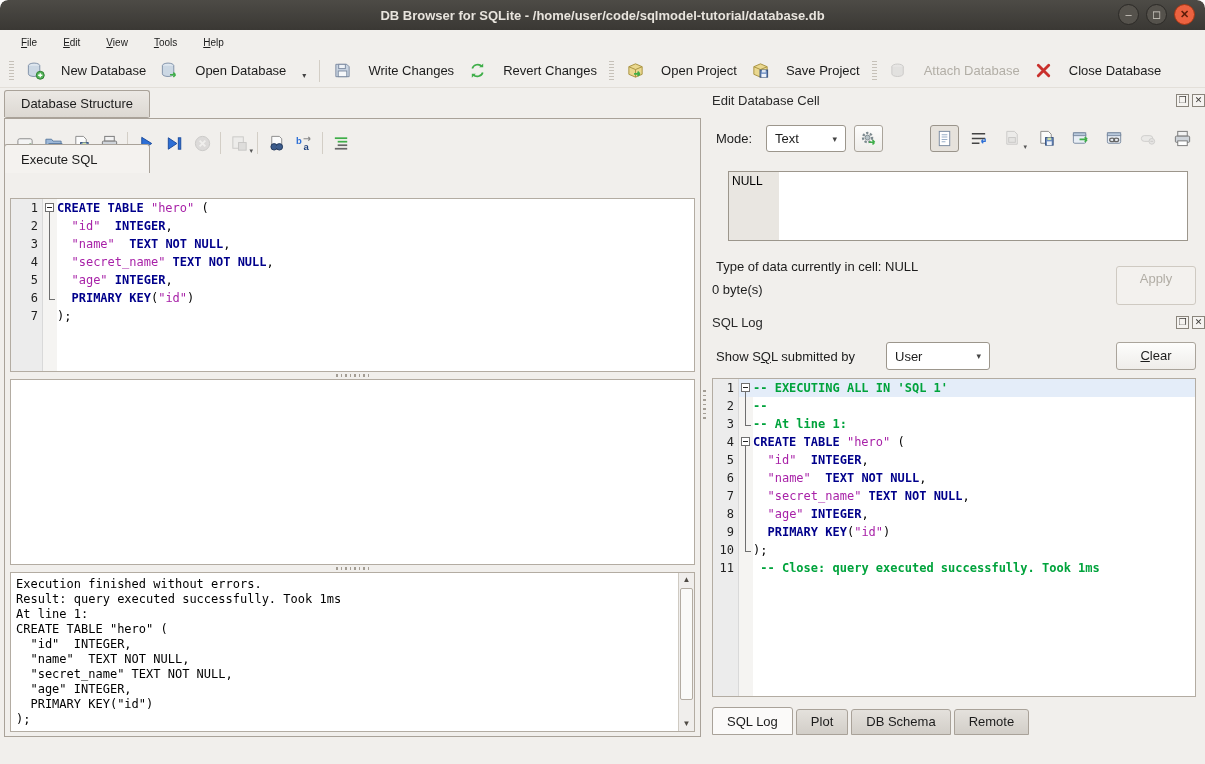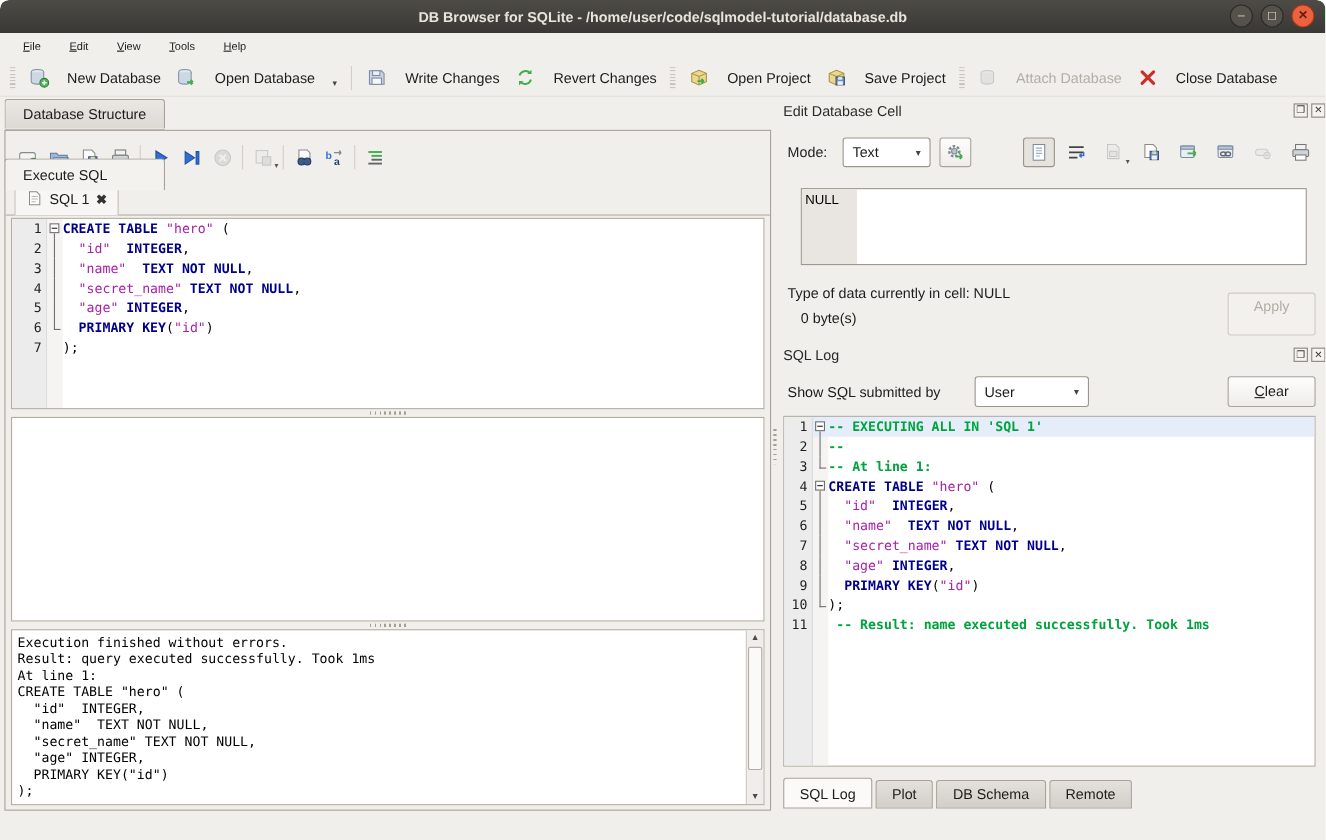--- a/index.html
+++ b/index.html
@@ -378,32 +378,20 @@
             <svg viewBox="0 0 20 20">
               <rect x="3" y="3.5" width="13" height="1.8" fill="#3fae49"></rect>
               <rect x="6" y="7.2" width="10" height="1.8" fill="#3fae49"></rect>
               <rect x="6" y="10.9" width="10" height="1.8" fill="#666"></rect>
               <rect x="3" y="14.6" width="13" height="1.8" fill="#666"></rect>
             </svg>
           </span>
         </div>
     </div>
 
-    <div class="sql-tabbar">
-      <div class="sql-tab">
-        <span class="icon">
-            <svg viewBox="0 0 16 16">
-              <path d="M3 1.5h7l3 3V14H3z" fill="#fbfbfb" stroke="#8a8a8a"></path>
-              <path d="M5 6h6M5 8.5h6M5 11h4" stroke="#b8b8b8" stroke-width="1"></path>
-            </svg>
-          </span>
-        <span>SQL 1</span>
-        <span class="tab-close">✖</span>
-      </div>
-    </div>
 
     <div class="editor editor-left" id="sql-editor" style="position:absolute; left:5px; top:79px; width:685px; height:174px;">
       <div class="gutter-col"></div>
       <div class="fold-col"></div>
     <div class="ed-line"><span class="ln">1</span><span class="fold open"><span class="fold-box"></span></span><span class="code"><span class="tk-kw">CREATE TABLE </span><span class="tk-str">"hero"</span><span class="tk-pl"> (</span></span></div>
         <div class="ed-line"><span class="ln">2</span><span class="fold line"></span><span class="code"><span class="tk-pl">  </span><span class="tk-str">"id"</span><span class="tk-pl">  </span><span class="tk-kw">INTEGER</span><span class="tk-pl">,</span></span></div>
         <div class="ed-line"><span class="ln">3</span><span class="fold line"></span><span class="code"><span class="tk-pl">  </span><span class="tk-str">"name"</span><span class="tk-pl">  </span><span class="tk-kw">TEXT NOT NULL</span><span class="tk-pl">,</span></span></div>
         <div class="ed-line"><span class="ln">4</span><span class="fold line"></span><span class="code"><span class="tk-pl">  </span><span class="tk-str">"secret_name"</span><span class="tk-pl"> </span><span class="tk-kw">TEXT NOT NULL</span><span class="tk-pl">,</span></span></div>
         <div class="ed-line"><span class="ln">5</span><span class="fold line"></span><span class="code"><span class="tk-pl">  </span><span class="tk-str">"age"</span><span class="tk-pl"> </span><span class="tk-kw">INTEGER</span><span class="tk-pl">,</span></span></div>
         <div class="ed-line"><span class="ln">6</span><span class="fold end"></span><span class="code"><span class="tk-pl">  </span><span class="tk-kw">PRIMARY KEY</span><span class="tk-pl">(</span><span class="tk-str">"id"</span><span class="tk-pl">)</span></span></div>
@@ -536,21 +524,21 @@
         </span>
       </div>
   </div>
 
   <div class="cell-edit" style="left:728px; top:171px; width:460px; height:70px;">
     <div class="cell-null-band"></div>
     <div class="cell-null-text">NULL</div>
   </div>
 
   <div class="info-text" style="left:716px; top:259px;">Type of data currently in cell: NULL</div>
-  <div class="info-text" style="left:728px; top:282px;">0 byte(s)</div>
+  <div class="info-text" style="left:712px; top:282px;">0 byte(s)</div>
   <div class="btn disabled" style="left:1116px; top:266px; width:80px; height:39px; line-height:23px;">Apply</div>
 
   <div class="dock-title" style="left:712px; top:315px;">SQL Log</div>
   <div class="dock-btns" style="left:1176px; top:316px;">
     <div class="dock-btn">❐</div>
     <div class="dock-btn">✕</div>
   </div>
 
   <div class="info-text" style="left:716px; top:349px;">Show S<u>Q</u>L submitted by</div>
   <div class="combo" style="left:886px; top:342px; width:104px; height:28px;">
@@ -565,21 +553,21 @@
   <div class="ed-line hl"><span class="ln">1</span><span class="fold open"><span class="fold-box"></span></span><span class="code"><span class="tk-cm">-- EXECUTING ALL IN 'SQL 1'</span></span></div>
       <div class="ed-line"><span class="ln">2</span><span class="fold line"></span><span class="code"><span class="tk-cm">--</span></span></div>
       <div class="ed-line"><span class="ln">3</span><span class="fold end"></span><span class="code"><span class="tk-cm">-- At line 1:</span></span></div>
       <div class="ed-line"><span class="ln">4</span><span class="fold open"><span class="fold-box"></span></span><span class="code"><span class="tk-kw">CREATE TABLE </span><span class="tk-str">"hero"</span><span class="tk-pl"> (</span></span></div>
       <div class="ed-line"><span class="ln">5</span><span class="fold line"></span><span class="code"><span class="tk-pl">  </span><span class="tk-str">"id"</span><span class="tk-pl">  </span><span class="tk-kw">INTEGER</span><span class="tk-pl">,</span></span></div>
       <div class="ed-line"><span class="ln">6</span><span class="fold line"></span><span class="code"><span class="tk-pl">  </span><span class="tk-str">"name"</span><span class="tk-pl">  </span><span class="tk-kw">TEXT NOT NULL</span><span class="tk-pl">,</span></span></div>
       <div class="ed-line"><span class="ln">7</span><span class="fold line"></span><span class="code"><span class="tk-pl">  </span><span class="tk-str">"secret_name"</span><span class="tk-pl"> </span><span class="tk-kw">TEXT NOT NULL</span><span class="tk-pl">,</span></span></div>
       <div class="ed-line"><span class="ln">8</span><span class="fold line"></span><span class="code"><span class="tk-pl">  </span><span class="tk-str">"age"</span><span class="tk-pl"> </span><span class="tk-kw">INTEGER</span><span class="tk-pl">,</span></span></div>
       <div class="ed-line"><span class="ln">9</span><span class="fold line"></span><span class="code"><span class="tk-pl">  </span><span class="tk-kw">PRIMARY KEY</span><span class="tk-pl">(</span><span class="tk-str">"id"</span><span class="tk-pl">)</span></span></div>
       <div class="ed-line"><span class="ln">10</span><span class="fold end"></span><span class="code"><span class="tk-pl">);</span></span></div>
-      <div class="ed-line"><span class="ln">11</span><span class="fold none"></span><span class="code"><span class="tk-pl"> </span><span class="tk-cm">-- Result: name executed successfully. Took 1ms</span></span></div>
+      <div class="ed-line"><span class="ln">11</span><span class="fold none"></span><span class="code"><span class="tk-pl"> </span><span class="tk-cm">-- Close: query executed successfully. Took 1ms</span></span></div>
     </div>
 
   <div class="dock-tabs" style="left:712px; top:707px; height:28px;">
     <div class="dock-tab active">SQL Log</div>
     <div class="dock-tab">Plot</div>
     <div class="dock-tab">DB Schema</div>
     <div class="dock-tab">Remote</div>
   </div>
 
 

